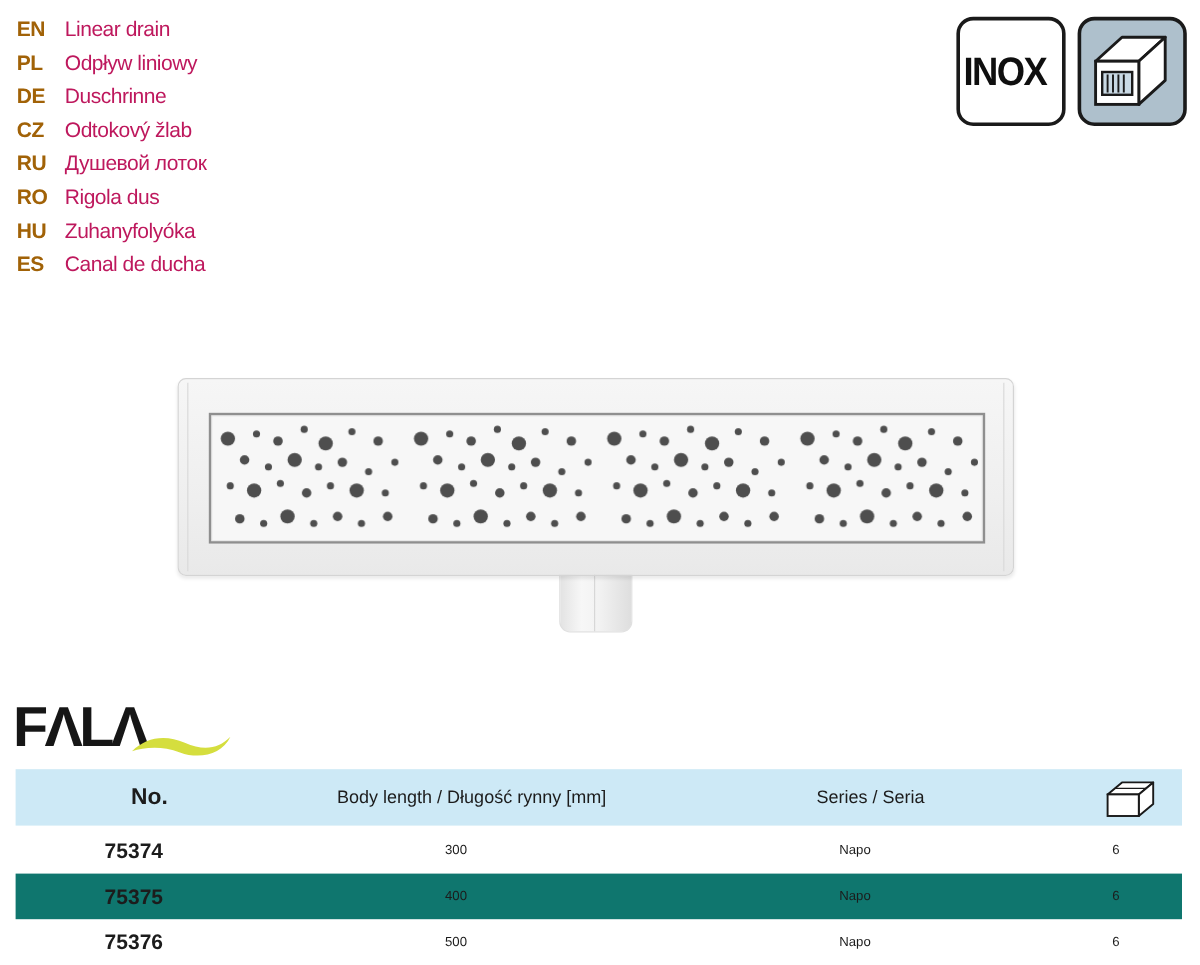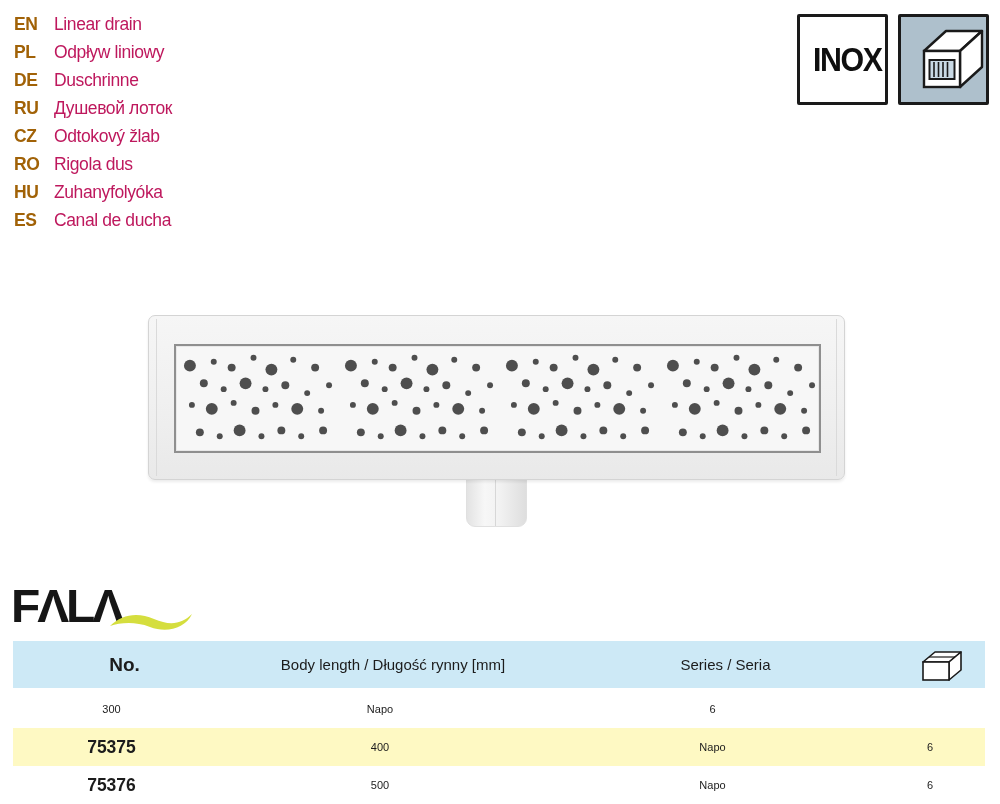--- a/index.html
+++ b/index.html
@@ -6,21 +6,21 @@
   html,body { width:1000px; height:804px; background:#ffffff; font-family:"Liberation Sans", sans-serif; overflow:hidden; }
   .page { position:relative; width:1000px; height:804px; background:#fff; }
 
   
   .lang-list { position:absolute; left:14px; top:10px; }
   .lang-row { display:flex; height:28px; align-items:center; }
   .lang-code { width:40px; font-weight:bold; font-size:17.5px; color:#a16207; letter-spacing:-0.4px; }
   .lang-name { font-size:17.5px; color:#be185d; letter-spacing:-0.4px; }
 
   
-  .badge { position:absolute; top:14px; width:91px; height:91px; border:3px solid #1a1a1a; border-radius:2px; display:flex; align-items:center; justify-content:flex-end; }
+  .badge { position:absolute; top:14px; width:91px; height:91px; border:3px solid #1a1a1a; border-radius:14px; display:flex; align-items:center; justify-content:flex-start; }
   .badge-inox { left:797px; background:#ffffff; }
   .badge-inox span { font-weight:bold; font-size:33px; letter-spacing:-1.5px; color:#0f0f0f; transform:scaleX(.92); }
   .badge-box { left:898px; background:#aec0cc; }
 
   
   .product { position:absolute; left:0; top:0; }
   .pipe { position:absolute; left:466px; top:470px; width:61px; height:57px;
           background:linear-gradient(90deg,#e3e3e3,#f7f7f7 30%,#f2f2f2 55%,#dedede);
           border:1px solid #e0e0e0; border-radius:3px 3px 9px 9px; }
   .pipe::after { content:""; position:absolute; left:28px; top:0; width:1px; height:100%; background:#d7d7d7; }
@@ -38,21 +38,21 @@
   .logo { position:absolute; left:12px; top:578px; width:180px; height:52px;text-decoration:underline; }
   .logo-text { font-weight:bold; font-size:47px; letter-spacing:-3px; color:#161616; transform:scaleX(1.02); display:inline-block; }
   .logo-wave { position:absolute; left:96px; top:32px; }
 
   
   .ptable { position:absolute; left:13px; top:641px; width:972px; }
   .t-head { display:grid; grid-template-columns:197px 340px 325px 110px; height:47px; background:#cde9f6; margin-bottom:2px; }
   .th { display:flex; align-items:center; justify-content:center; font-size:15px; color:#1c1c1c;padding-left:26px; }
   .th-no { font-size:19px; font-weight:bold; }
   .t-row { display:grid; grid-template-columns:197px 340px 325px 110px; height:38px; }
-  .t-row.alt { background:#fef9c3; }
+  .t-row.alt { background:#0f766e; }
   .td { display:flex; align-items:center; justify-content:center; font-size:11px; color:#1c1c1c; }
   .td-no { font-size:17.5px; font-weight:bold; }
 </style>
 </head>
 <body>
 
 <div class="page">
 
   <div class="lang-list">
     <div class="lang-row">
@@ -61,26 +61,26 @@
     </div>
     <div class="lang-row">
       <span class="lang-code">PL</span>
       <span class="lang-name">Odpływ liniowy</span>
     </div>
     <div class="lang-row">
       <span class="lang-code">DE</span>
       <span class="lang-name">Duschrinne</span>
     </div>
     <div class="lang-row">
+      <span class="lang-code">CZ</span>
+      <span class="lang-name">Odtokový žlab</span>
+    </div>
+    <div class="lang-row">
       <span class="lang-code">RU</span>
       <span class="lang-name">Душевой лоток</span>
-    </div>
-    <div class="lang-row">
-      <span class="lang-code">CZ</span>
-      <span class="lang-name">Odtokový žlab</span>
     </div>
     <div class="lang-row">
       <span class="lang-code">RO</span>
       <span class="lang-name">Rigola dus</span>
     </div>
     <div class="lang-row">
       <span class="lang-code">HU</span>
       <span class="lang-name">Zuhanyfolyóka</span>
     </div>
     <div class="lang-row">
@@ -165,20 +165,21 @@
       <div class="th">
         <svg width="46" height="34" viewBox="0 0 46 34">
           <polygon points="3,14 15,4 41,4 29,14" fill="#ffffff" stroke="#1a1a1a" stroke-width="1.6" stroke-linejoin="round"></polygon>
           <polygon points="29,14 41,4 41,22 29,32" fill="#ffffff" stroke="#1a1a1a" stroke-width="1.6" stroke-linejoin="round"></polygon>
           <rect x="3" y="14" width="26" height="18" fill="#ffffff" stroke="#1a1a1a" stroke-width="1.6"></rect>
           <line x1="9" y1="9" x2="35" y2="9" stroke="#1a1a1a" stroke-width="1.2"></line>
         </svg>
       </div>
     </div>
     <div class="t-row">
+      <div class="td td-no">75374</div>
       <div class="td">300</div>
       <div class="td">Napo</div>
       <div class="td">6</div>
     </div>
     <div class="t-row alt">
       <div class="td td-no">75375</div>
       <div class="td">400</div>
       <div class="td">Napo</div>
       <div class="td">6</div>
     </div>

